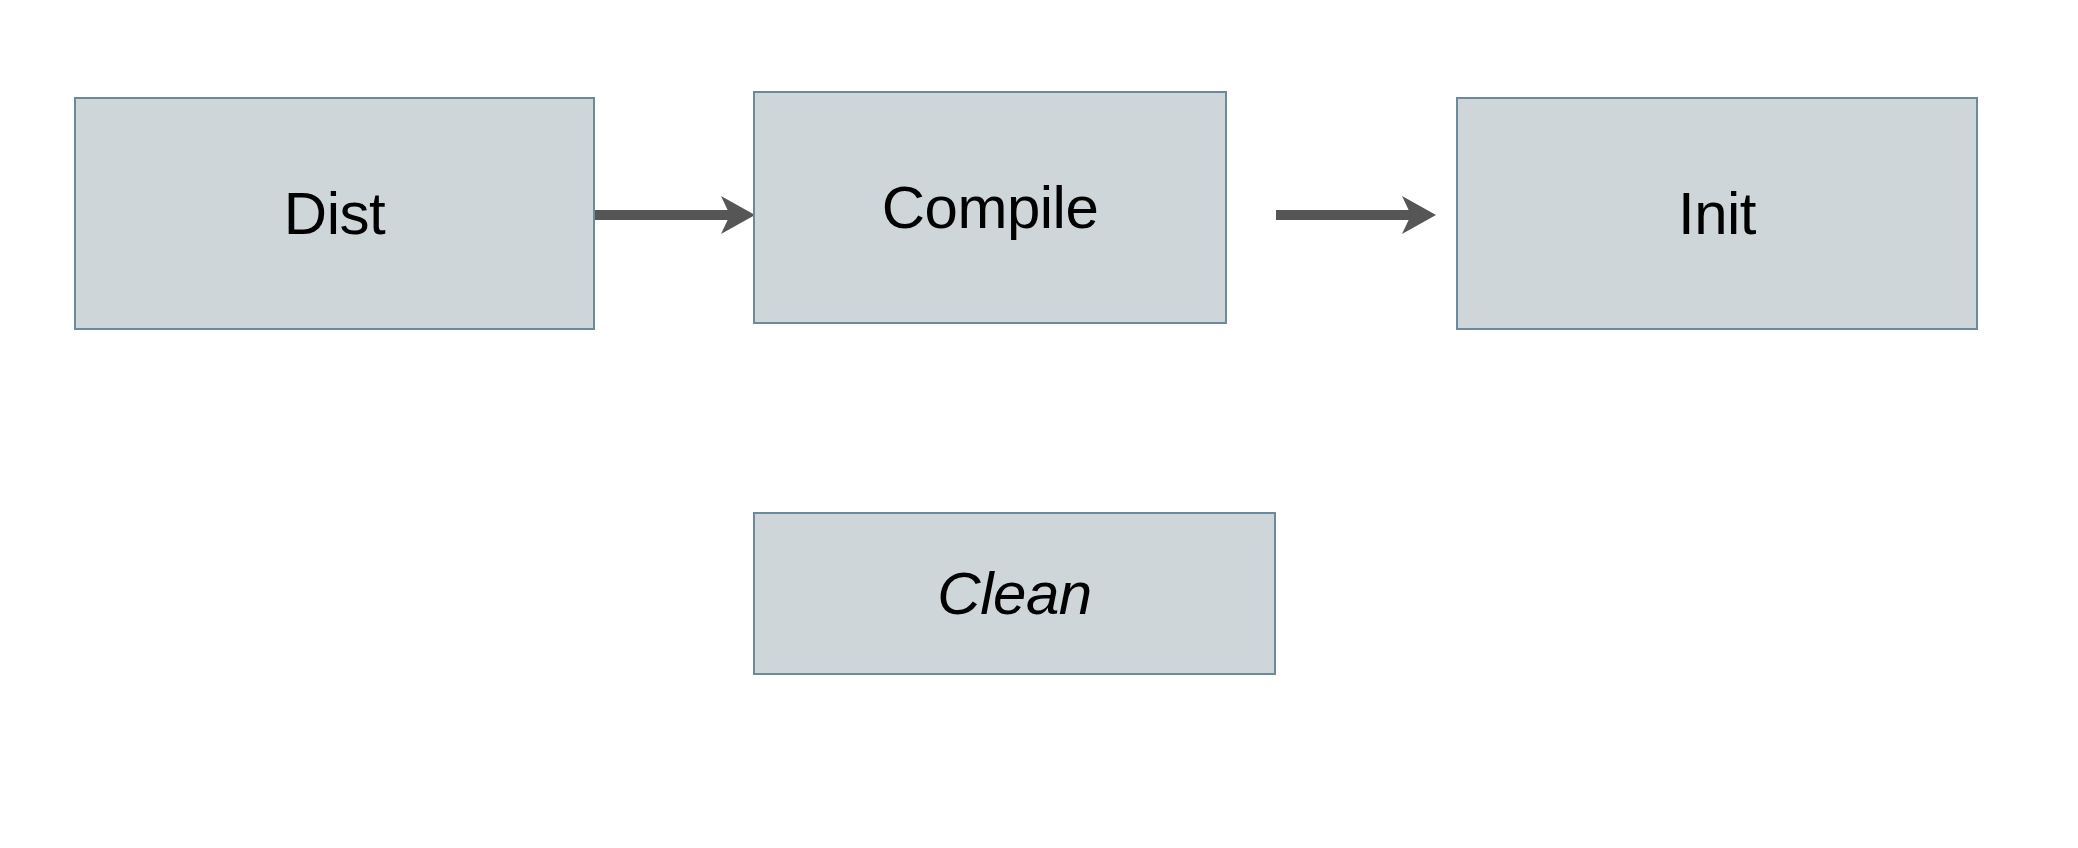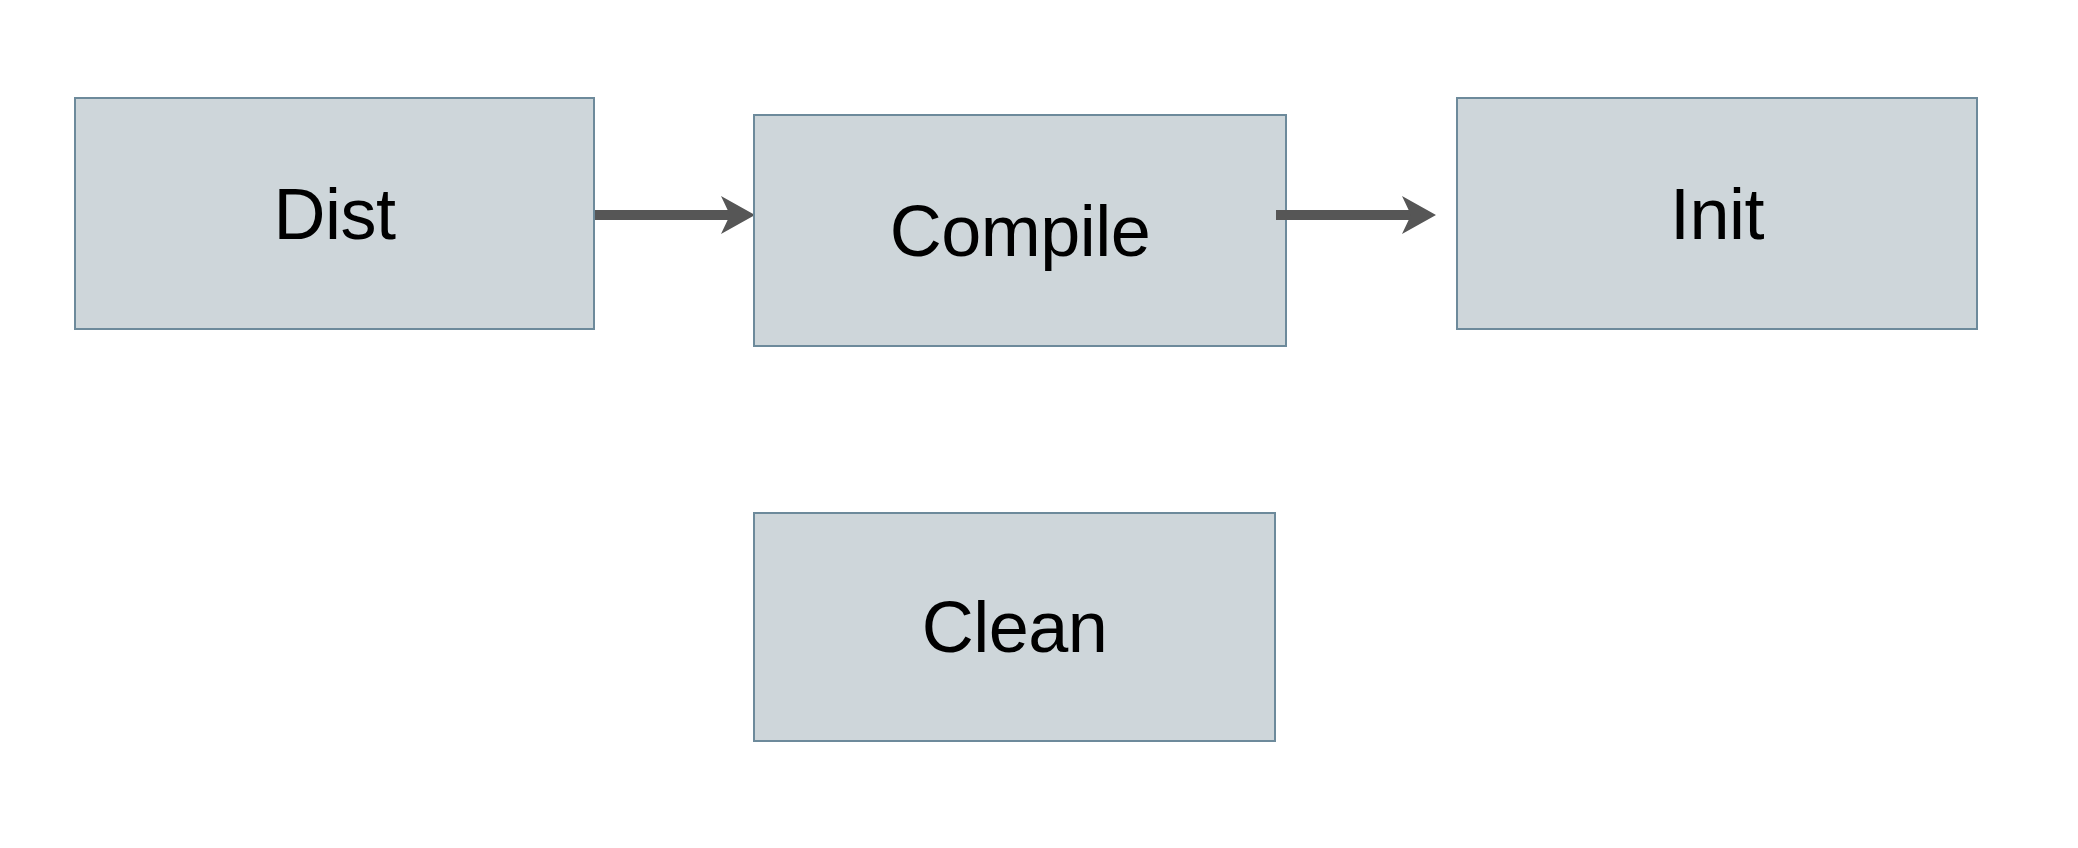--- a/index.html
+++ b/index.html
@@ -22,33 +22,33 @@
     position: absolute;
     box-sizing: border-box;
     background: #ced6da;
     border: 2px solid #6d8a9b;
     display: flex;
     align-items: center;
     justify-content: center;
   }
   .node-label {
     font-family: "Liberation Sans", sans-serif;
-    font-size: 72px;
+    font-size: 60px;
     font-weight: 300;
     line-height: 1;
     color: #000000;
     letter-spacing: -0.5px;
     white-space: nowrap;
     -webkit-font-smoothing: antialiased;
   }
   
   #node-dist    { left: 74px;   top: 97px;  width: 521px; height: 233px; }
-  #node-compile { left: 753px;  top: 114px;  width: 534px; height: 233px; }
+  #node-compile { left: 753px;  top: 91px;  width: 474px; height: 233px; }
   #node-init    { left: 1436px; top: 97px;  width: 522px; height: 233px; margin-left: 20px; }
-  #node-clean   { left: 753px;  top: 512px; width: 523px; height: 230px; }
+  #node-clean   { left: 753px;  top: 512px; width: 523px; height: 163px; font-style: italic; }
 
   .edge {
     position: absolute;
     overflow: visible;
   }
   #edge-dist-compile  { left: 593px;  top: 188px; width: 164px; height: 54px; }
   #edge-compile-init  { left: 1274px; top: 188px; width: 164px; height: 54px; }
 </style>
 </head>
 <body>

